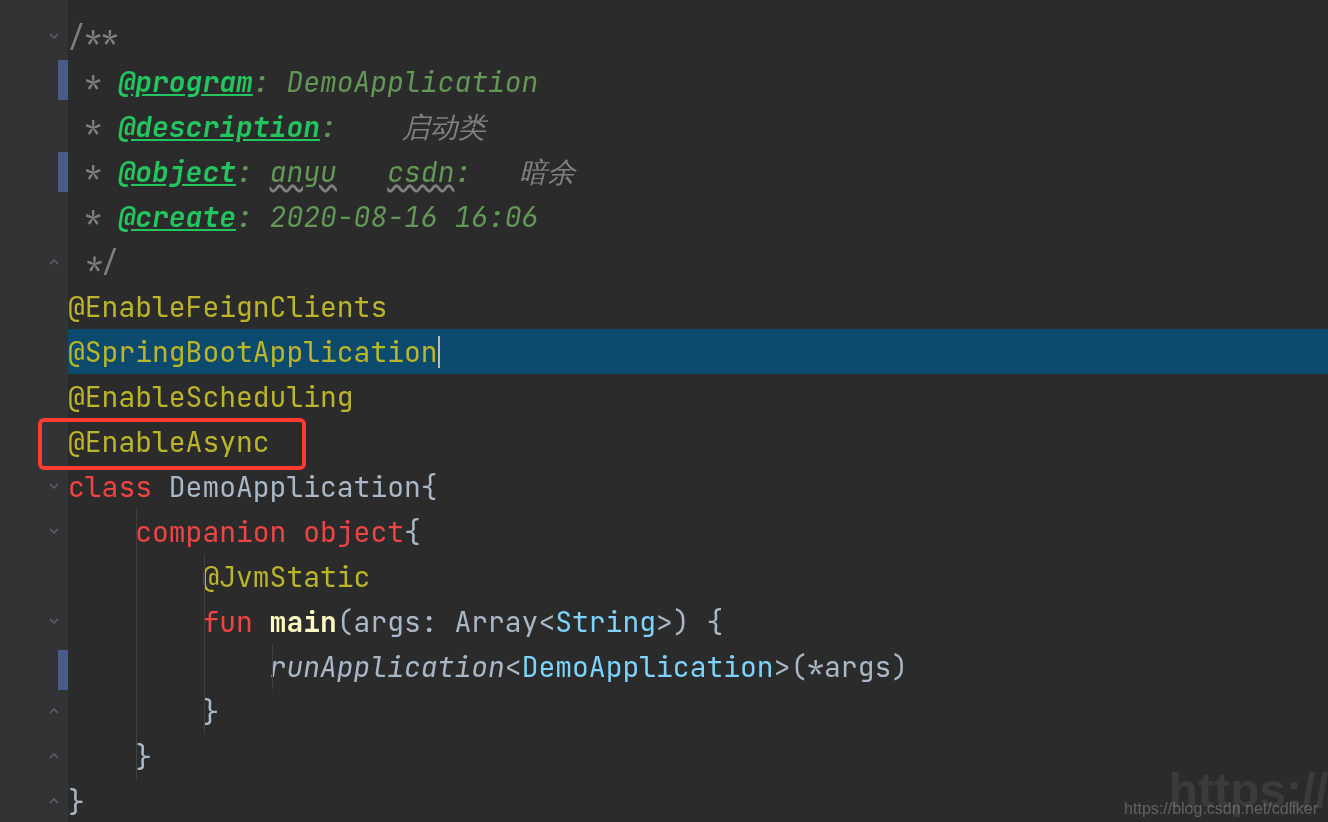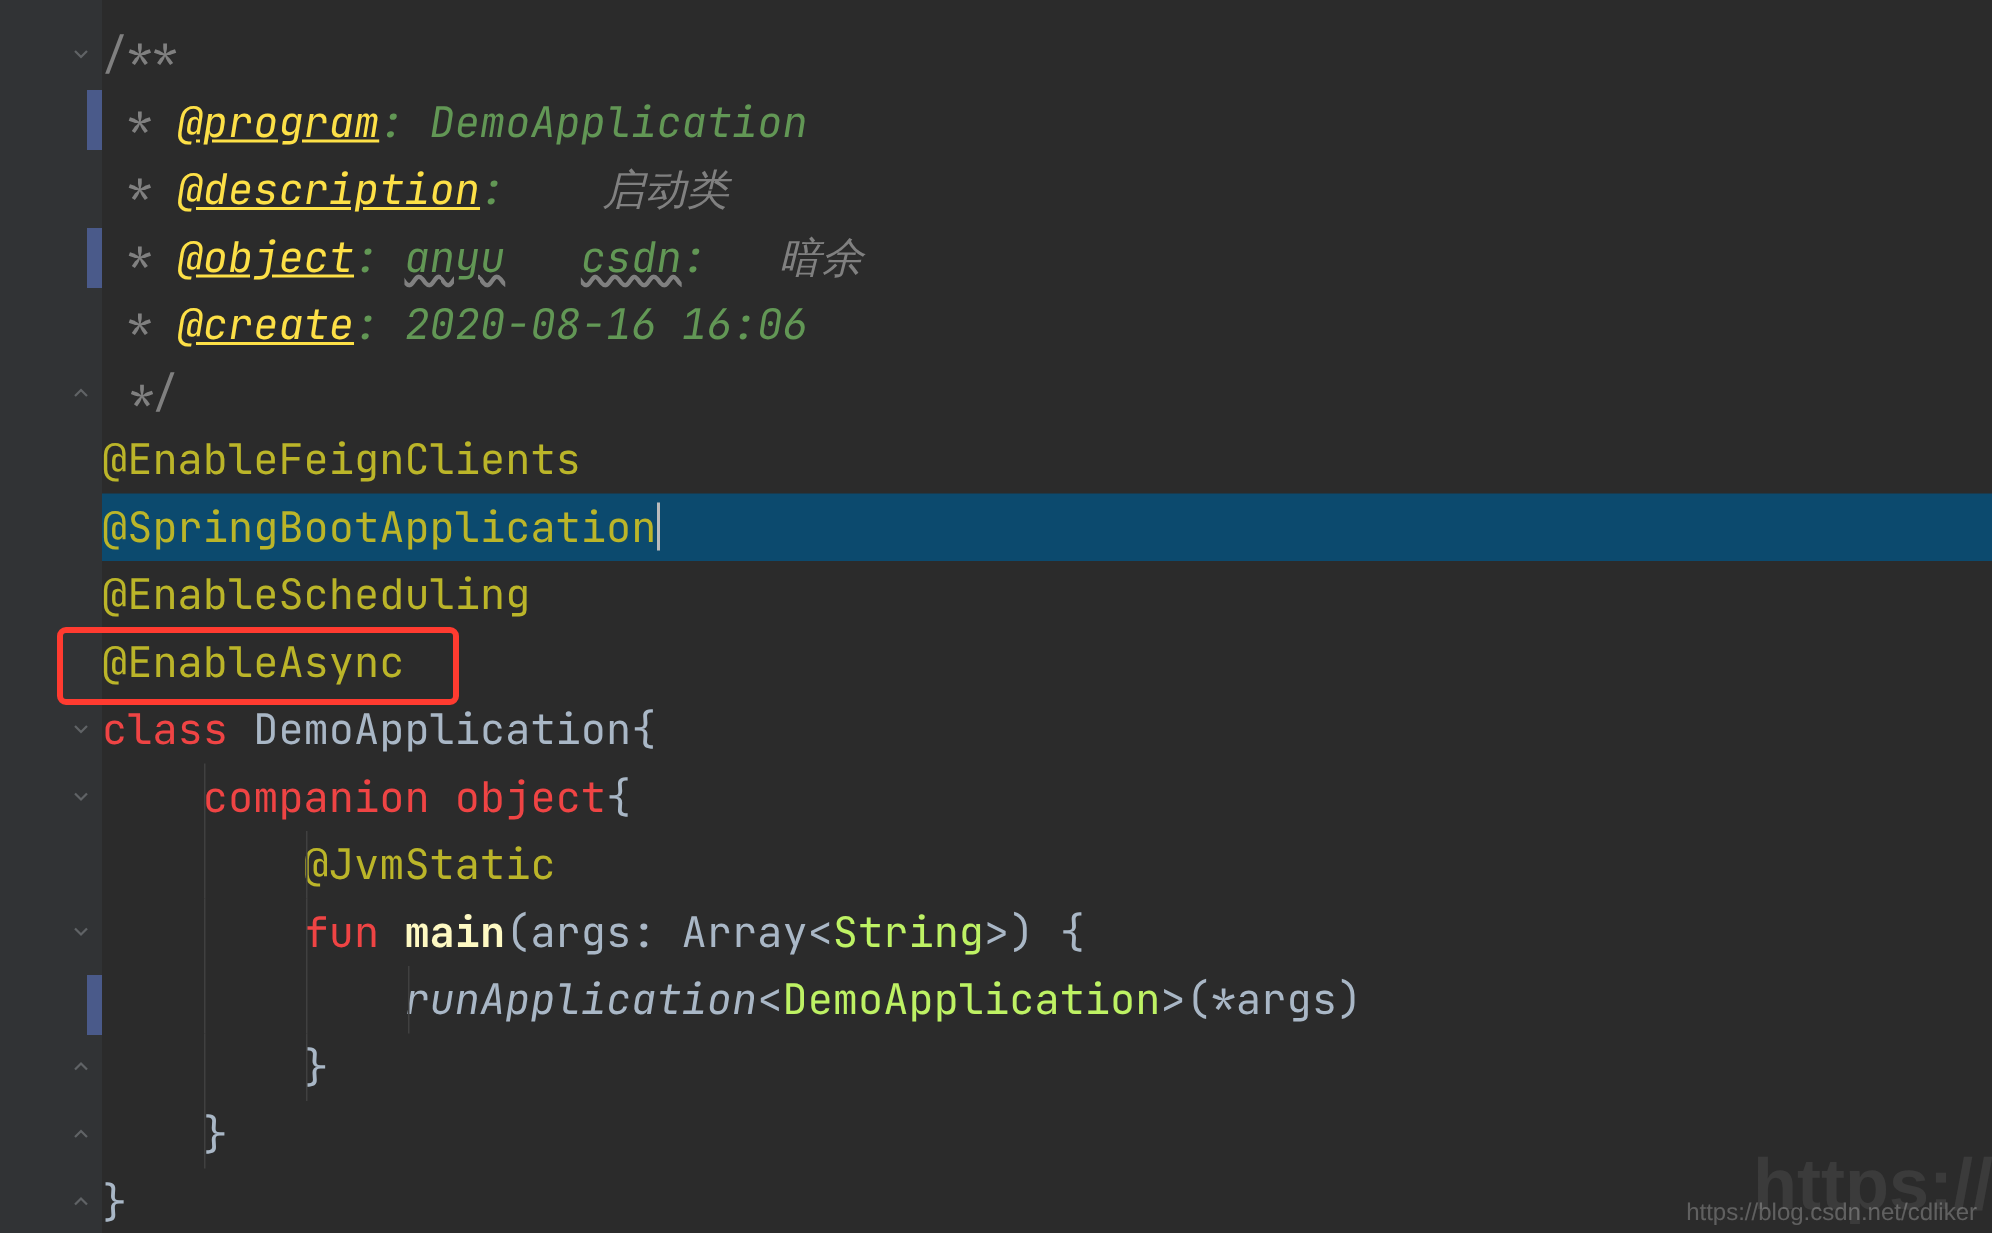--- a/index.html
+++ b/index.html
@@ -59,28 +59,28 @@
     background: #0c4a6e;
   }
   .indent-guide {
     position: absolute;
     top: 0;
     bottom: 0;
     width: 1px;
     background: #404040;
   }
   .comment { color: #808080; }
-  .doc-tag { color: #fde047; font-style: italic; text-decoration: underline; font-weight: normal;}
+  .doc-tag { color: #22c55e; font-style: italic; text-decoration: underline; font-weight: bold;}
   .doc-txt { color: #629755; font-style: italic; }
   .doc-val { color: #808080; font-style: italic; margin-left: 48px; }
   .annotation { color: #BBB529; }
   .keyword { color: #ef4444; }
   .classname { color: #A9B7C6; }
   .funcname { color: #fef9c3; font-weight: bold;}
-  .type { color: #bef264; }
+  .type { color: #7dd3fc; }
   .ital { font-style: italic; }
   .plain { color: #A9B7C6; }
   .caret {
     display: inline-block;
     width: 2px;
     height: 32px;
     background: #bbbbbb;
     vertical-align: middle;
     margin-bottom: 4px;
   }

